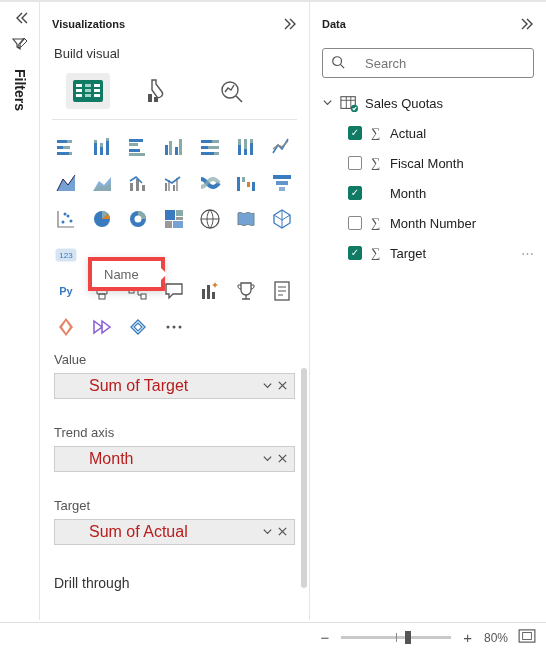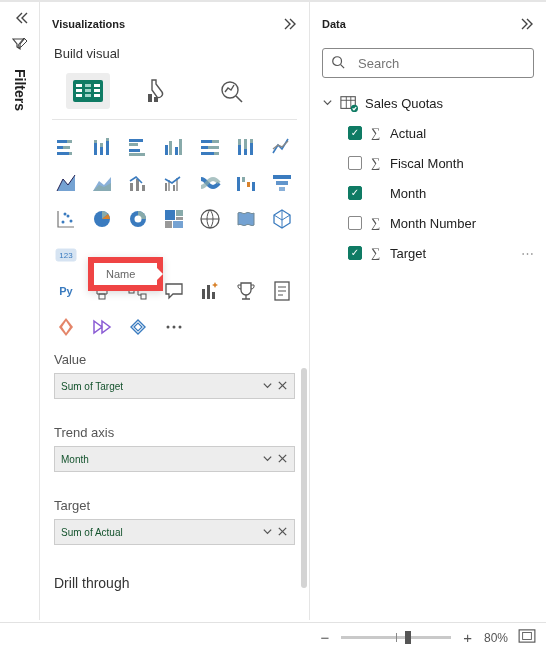--- a/index.html
+++ b/index.html
@@ -17,35 +17,35 @@
   .subhead { font-size:13px; padding:0 14px 6px; color:#333; }
   .build-tabs { display:flex; gap:28px; padding:6px 14px 10px; border-bottom:1px solid #e5e5e5; margin:0 12px 12px;}
   .build-tab { width:44px; height:36px; display:flex; align-items:center; justify-content:center; border-radius:3px; cursor:pointer;}
   .build-tab.sel { background:#ededed; }
   .viz-grid { padding:0 14px; display:grid; grid-template-columns: repeat(7, 30px); gap:6px 6px; }
   .viz-icon { width:30px; height:30px; display:flex; align-items:center; cursor:pointer; border-radius:2px; }
   .viz-icon svg { width:24px; height:24px; }
   .field-section { padding:10px 14px 16px; position:relative;}
   .field-label { font-size:13px; color:#555; margin-bottom:6px; }
   .field-well { height:26px; background:#ededed; border:1px solid #ccc; display:flex; align-items:center; padding:0 6px; justify-content:space-between; cursor:pointer;}
-  .field-well .wname { font-size:10px; color:#14532d; }
+  .field-well .wname { font-size:16px; color:#b91c1c;margin-left:28px; }
   .field-well .ctrls { display:flex; gap:4px; align-items:center;}
   .field-scrollbar { position:absolute; right:2px; top:366px; width:6px; height:220px; background:#d4d4d4; border-radius:3px; }
-  .data-search { margin:2px 12px 10px; height:30px; border:1px solid #888; border-radius:3px; display:flex; align-items:center; padding:6px 8px; gap:11px;}
+  .data-search { margin:2px 12px 10px; height:30px; border:1px solid #888; border-radius:3px; display:flex; align-items:center; padding:6px 8px; gap:18px;}
   .data-search input { border:none; outline:none; flex:1; font-size:13px; background:transparent; }
   .tree { padding:0 12px; font-size:13px; }
   .tree-row { display:flex; align-items:center; height:30px; gap:7px; cursor:pointer; position:relative;}
   .tree-row.indent { padding-left:26px; }
   .tree-row .more { margin-left:auto; color:#888; }
   .cb { width:14px; height:14px; border:1px solid #888; border-radius:2px; display:flex; align-items:center; justify-content:center; flex:none;}
   .cb.checked { background:#0f7b64; border-color:#0f7b64; }
   .cb.checked::after { content:"✓"; color:#fff; font-size:10px; line-height:1; }
   .sigma { font-family:"Segoe UI Symbol"; font-size:13px; color:#555; width:14px; text-align:center; flex:none;}
   .table-ico { width:18px; height:18px; flex:none; position:relative; }
-  .tooltip { position:absolute; left:88px; top:257px; background:#fff; border:6px solid #ef4444; box-shadow:0 2px 8px rgba(0,0,0,.15); height:34px; display:flex; align-items:center; padding:0 12px; font-size:11px; z-index:10; }
+  .tooltip { position:absolute; left:88px; top:257px; background:#fff; border:4px solid #ef4444; box-shadow:0 2px 8px rgba(0,0,0,.15); height:34px; display:flex; align-items:center; padding:0 12px; font-size:13px; z-index:10; }
   .tooltip::after{ content:""; position:absolute; right:-6px; top:50%; margin-top:-6px; width:0;height:0; border-top:6px solid transparent; border-bottom:6px solid transparent; border-left:6px solid #fff;}
   .tooltip .tlabel{ color:#666; margin-right:10px;}
   .statusbar { position:absolute; bottom:0; left:0; right:0; height:30px; border-top:1px solid #e2e2e2; display:flex; align-items:center; justify-content:flex-end; padding:0 10px; gap:10px; font-size:12px; color:#555;}
   .zoom-slider { width:110px; height:3px; background:#c9c9c9; position:relative; }
   .zoom-slider .tick { position:absolute; top:-3px; width:1px; height:9px; background:#888; left:50%; }
   .zoom-slider .thumb { position:absolute; top:-5px; width:6px; height:13px; background:#555; left:58%; }
   .zoom-btn { cursor:pointer; font-size:15px; color:#555; padding:0 2px;}
   .fit-ico svg{ width:18px; height:14px; }
   .drill { padding:14px 14px 0; font-size:14px; color:#333;}
 </style>

